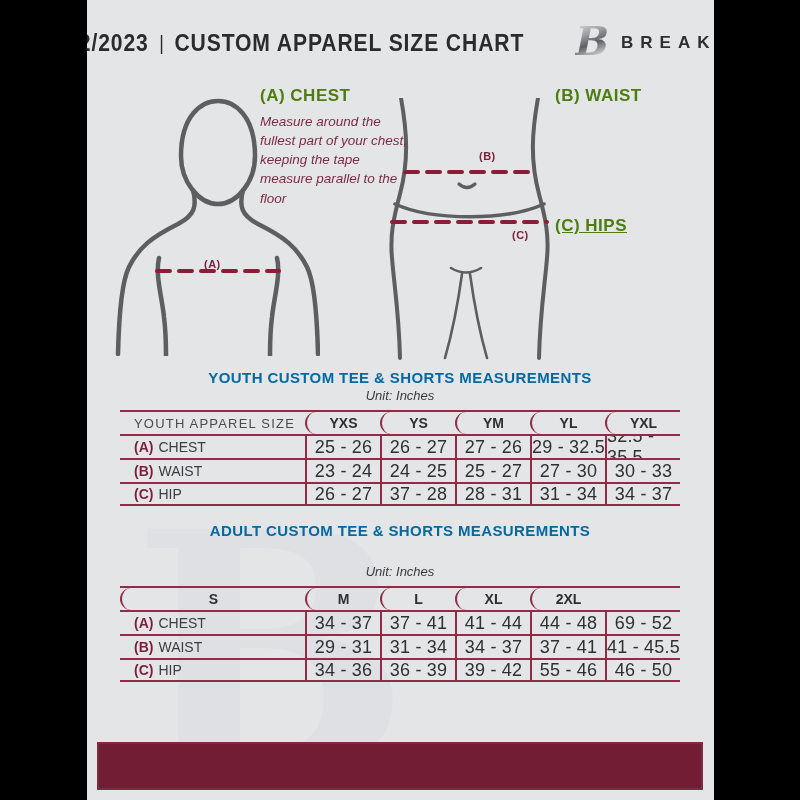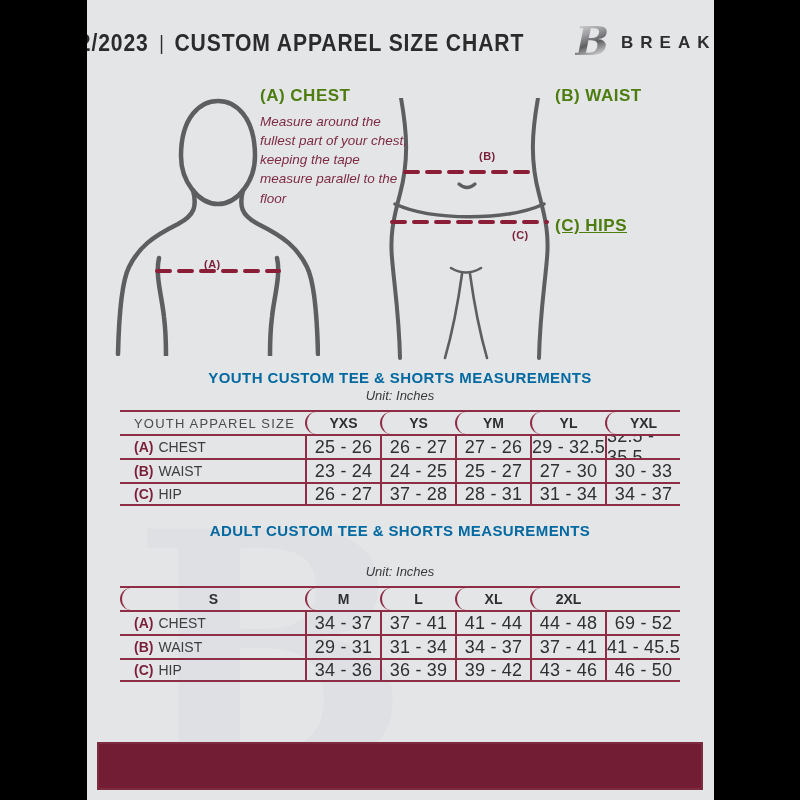--- a/index.html
+++ b/index.html
@@ -221,20 +221,20 @@
       <div class="cell vline val">41 - 45.5</div>
     </div>
     <div class="trow last">
       <div class="cell row-label">
         <span class="pfx">(C)</span>
         <span>HIP</span>
       </div>
       <div class="cell vline val">34 - 36</div>
       <div class="cell vline val">36 - 39</div>
       <div class="cell vline val">39 - 42</div>
-      <div class="cell vline val">43 - 46</div>
+      <div class="cell vline val">55 - 46</div>
       <div class="cell vline val">46 - 50</div>
     </div>
   </div>
 
   <div class="footer-bar"></div>
 
 </div>
 
 </body></html>

